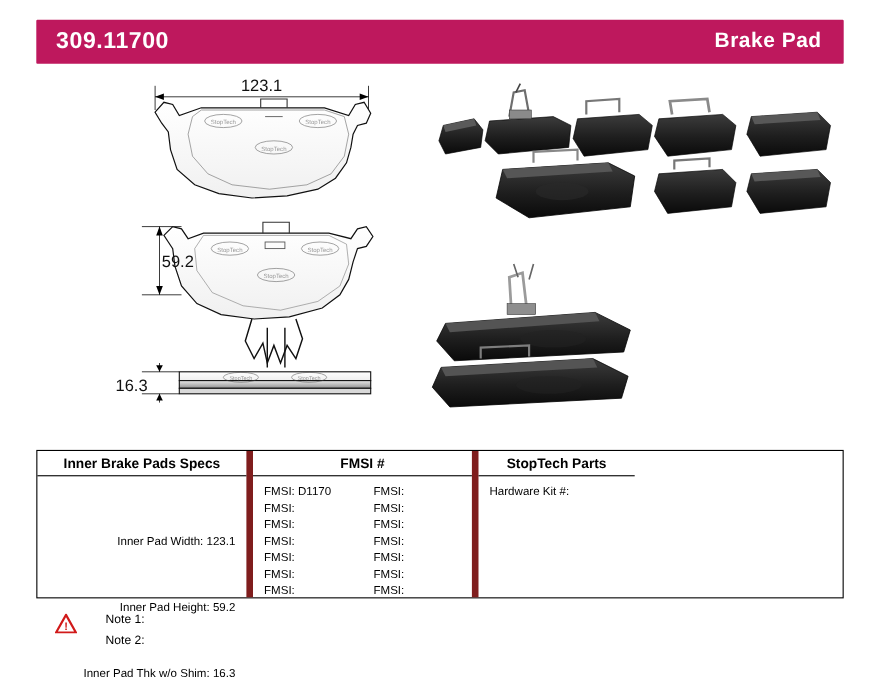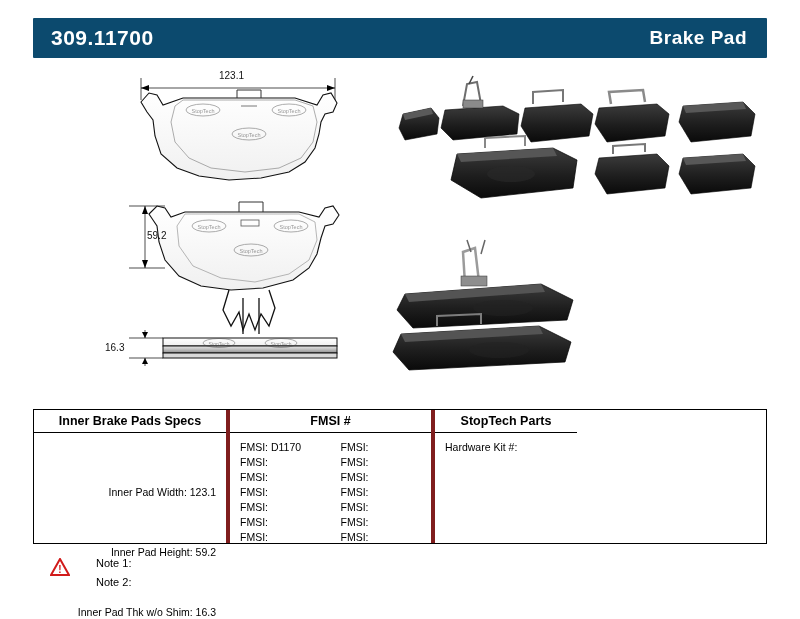--- a/index.html
+++ b/index.html
@@ -20,21 +20,21 @@
     height: 619px;
   }
 
   
   .header {
     position: absolute;
     left: 33px;
     top: 18px;
     width: 734px;
     height: 40px;
-    background: #0c4a6e;
+    background: #be185d;
     border-radius: 1px;
   }
   .header-part {
     position: absolute;
     left: 18px;
     top: 8px;
     font-size: 21px;
     font-weight: bold;
     color: #ffffff;
     letter-spacing: 0.5px;
@@ -52,39 +52,39 @@
   
   .drawing {
     position: absolute;
     left: 33px;
     top: 62px;
     width: 734px;
     height: 330px;
   }
   .dim-label {
     position: absolute;
-    font-size: 10px;
+    font-size: 15px;
     color: #111;
     white-space: nowrap;
   }
 
   
   .tables {
     position: absolute;
     left: 33px;
     top: 409px;
     width: 734px;
     height: 135px;
     border: 1px solid #000;
     box-sizing: border-box;
     display: flex;
   }
   .tcol {
     box-sizing: border-box;
-    border-right: 4px solid #7f1d1d;
+    border-right: 6px solid #7f1d1d;
     height: 100%;
     position: relative;
   }
   .tcol:last-child { border-right: none; }
   .tcol.c1 { width: 196px; }
   .tcol.c2 { width: 190px; }
   .tcol.c3 { width: 205px; }
   .tcol.c4 { width: 142px; }
 
   .thead {

